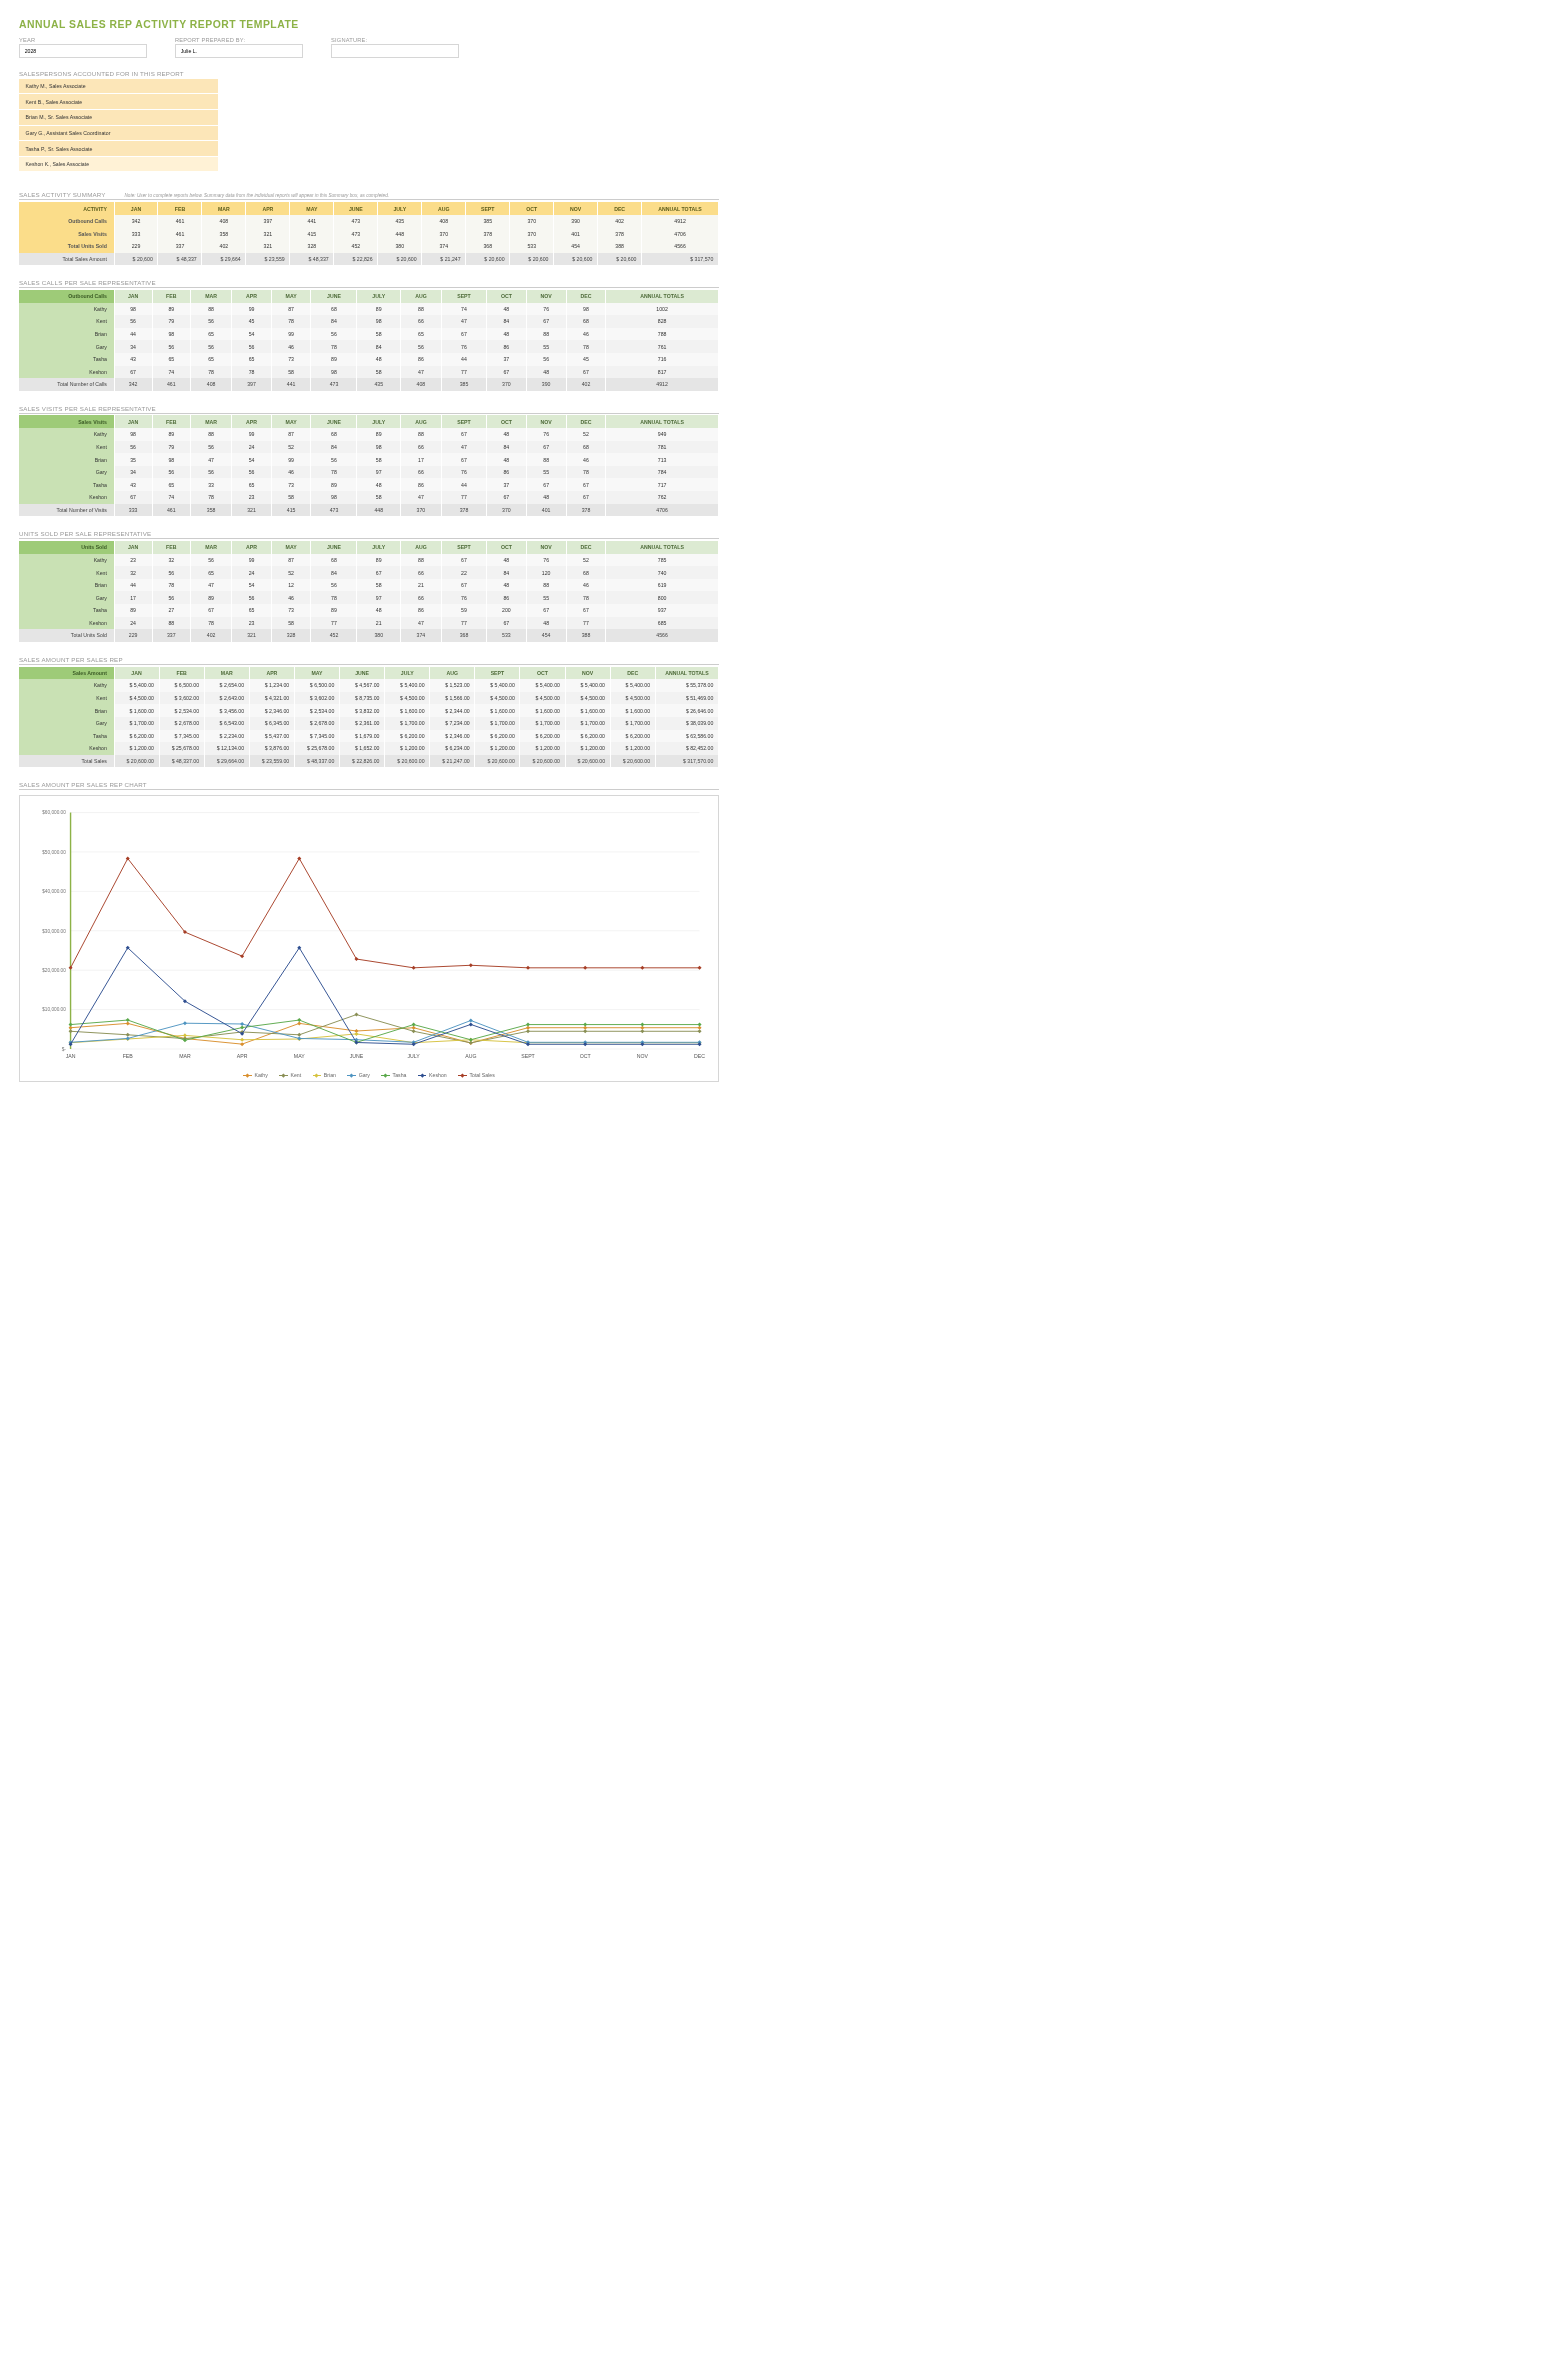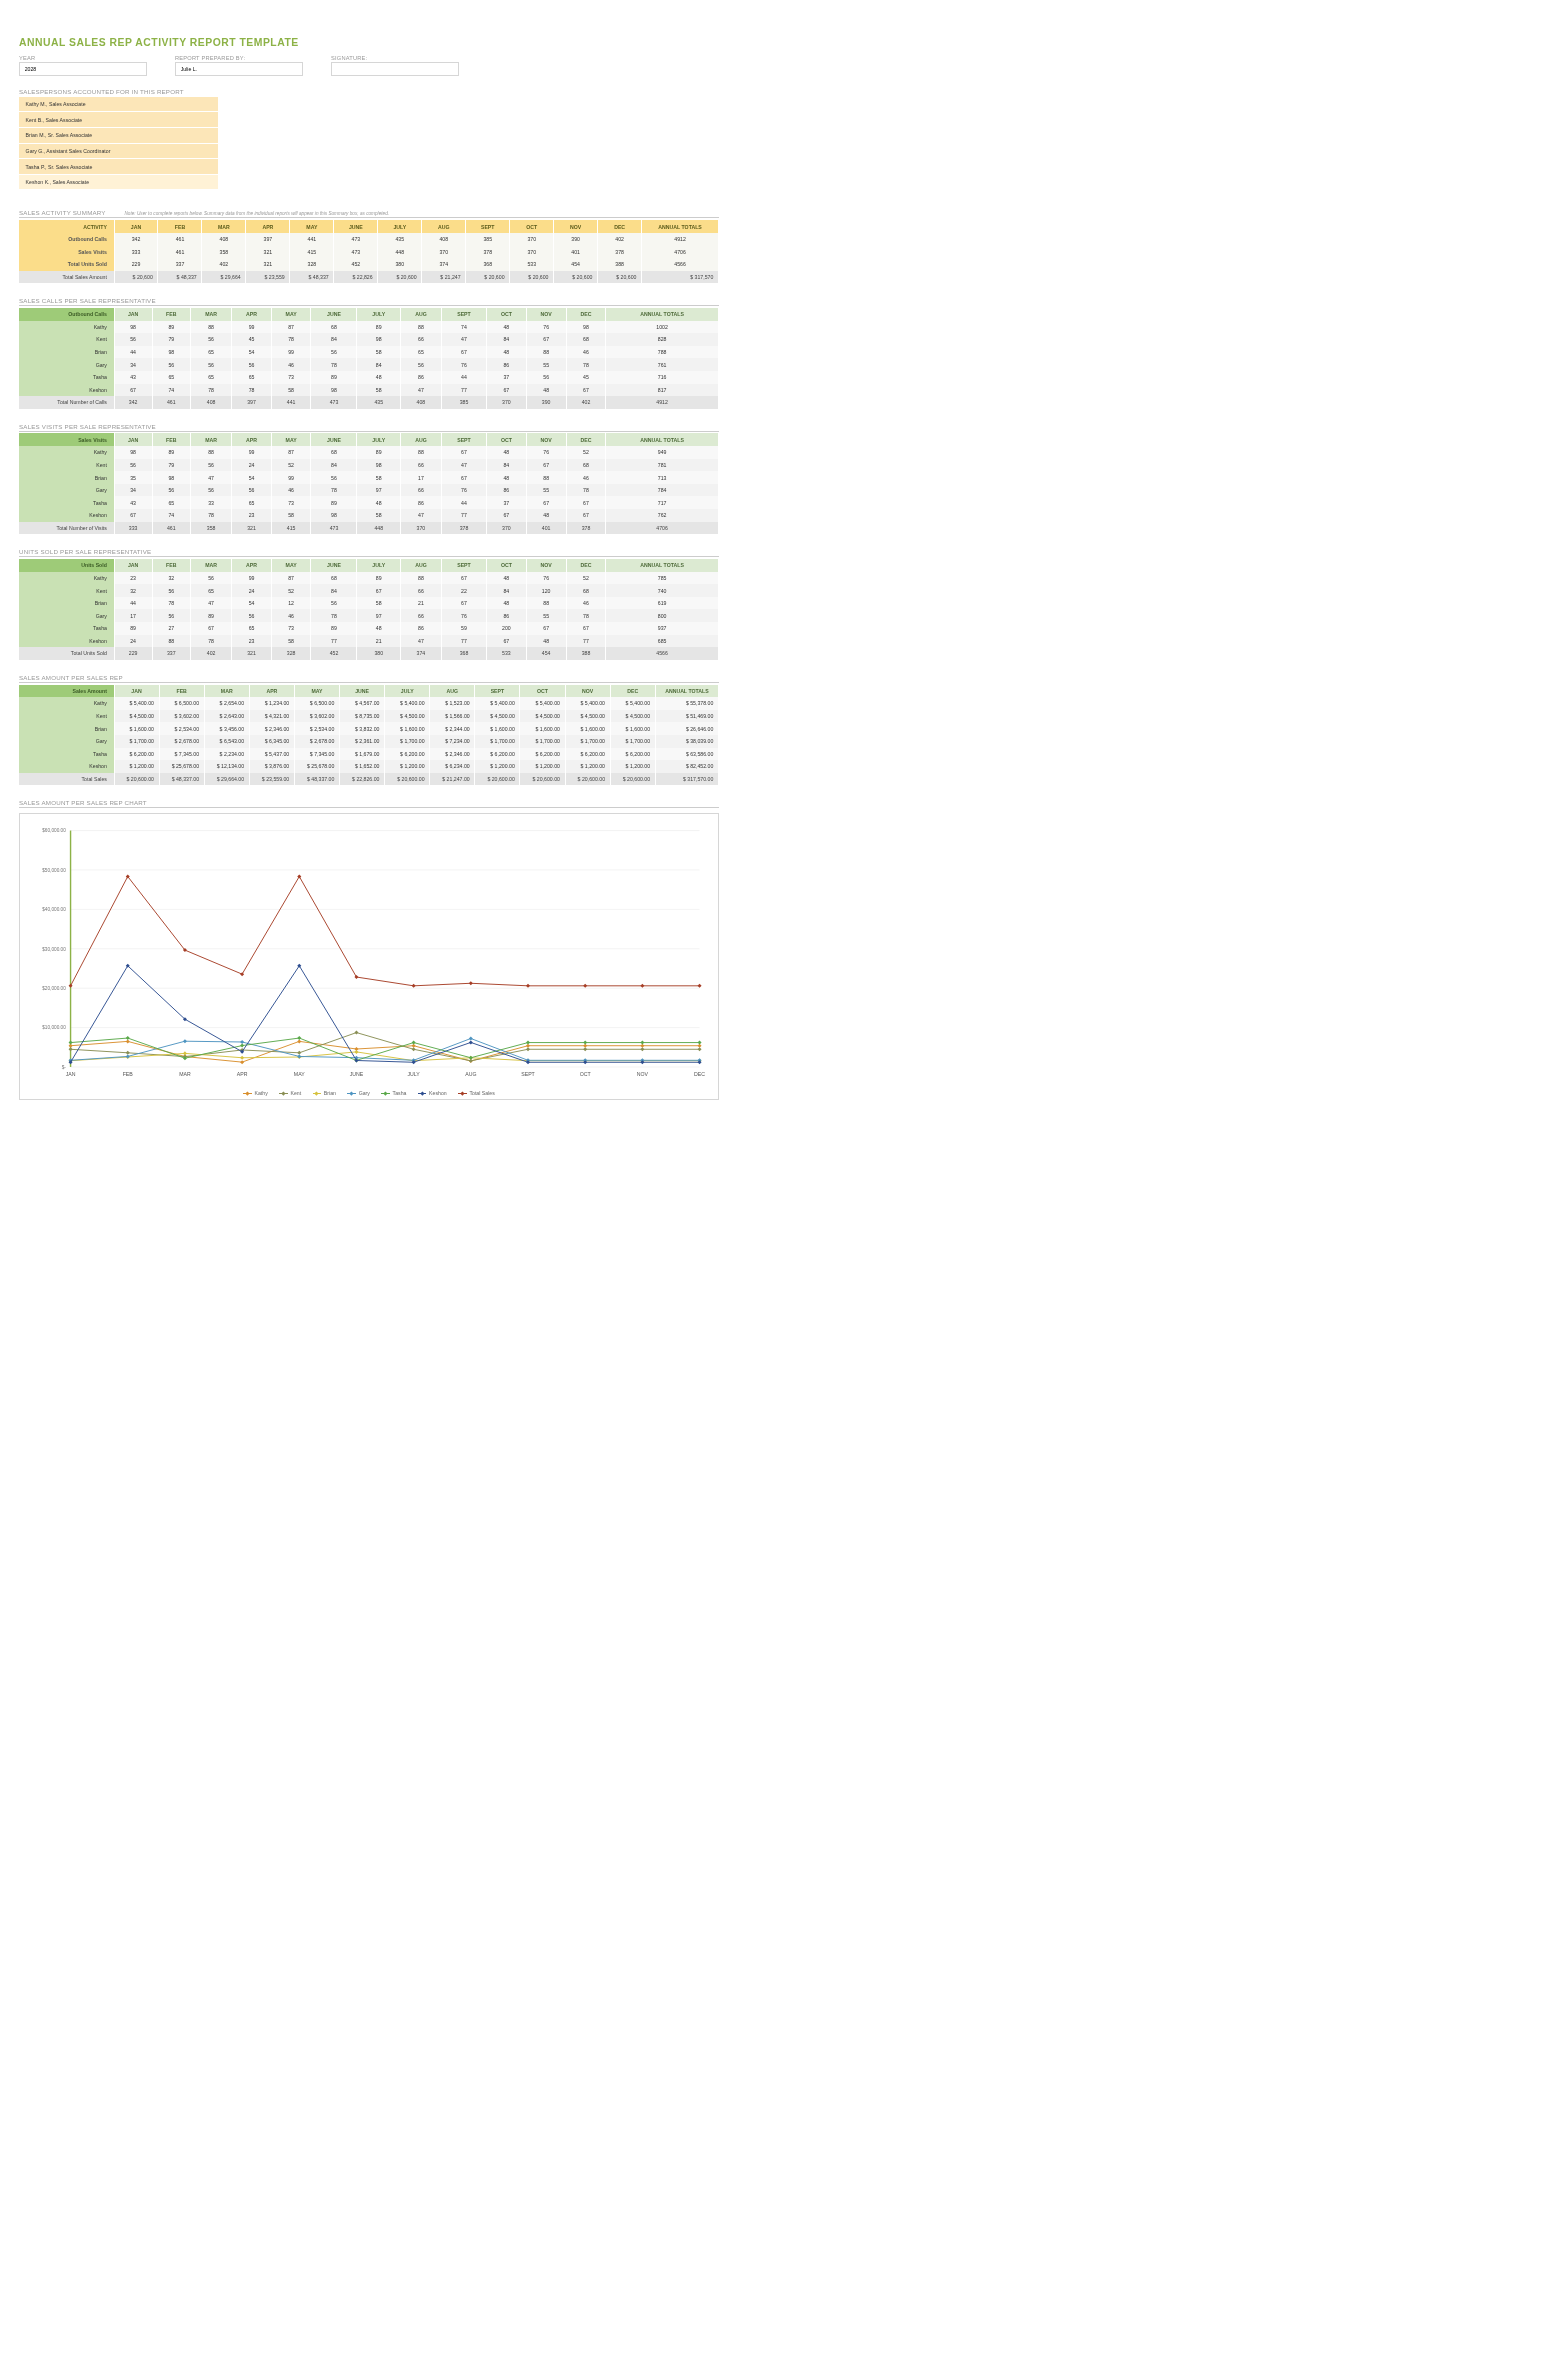--- a/index.html
+++ b/index.html
@@ -7,21 +7,20 @@
     margin: 0;
     font-family: Arial, Helvetica, sans-serif;
     font-size: 5.2px;
     color: #333;
     background: #fff;
     padding: 19px;
     width: 1561px;
   }
   .scale {
     transform-origin: top left;
-    margin-top: 18px;
   }
   h1.page-title {
     color: #8db247;
     font-weight: bold;
     letter-spacing: 0.5px;
     font-size: 10.4px;
     margin: 0 0 6.6px 0;
   }
   .header-row {
     display: flex;

